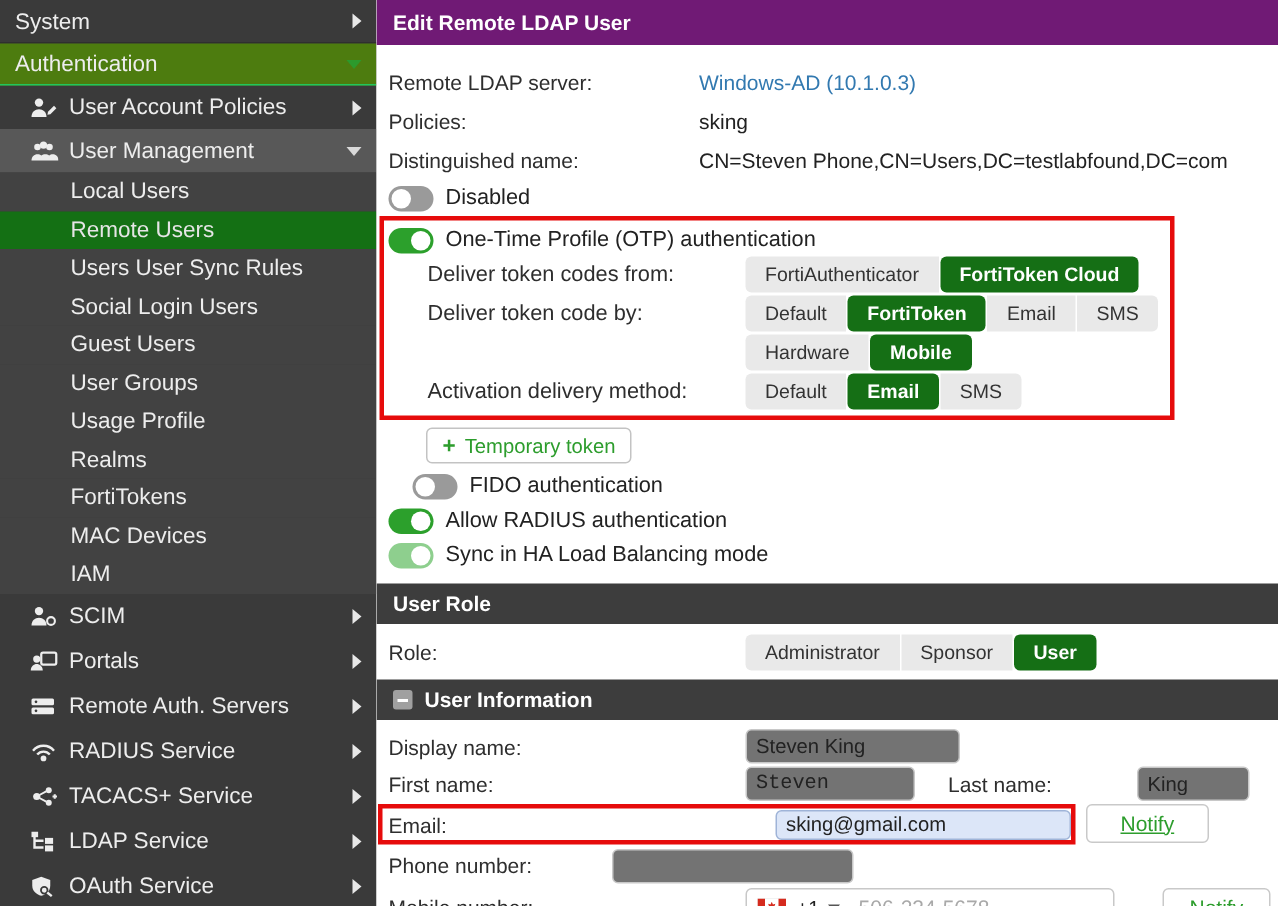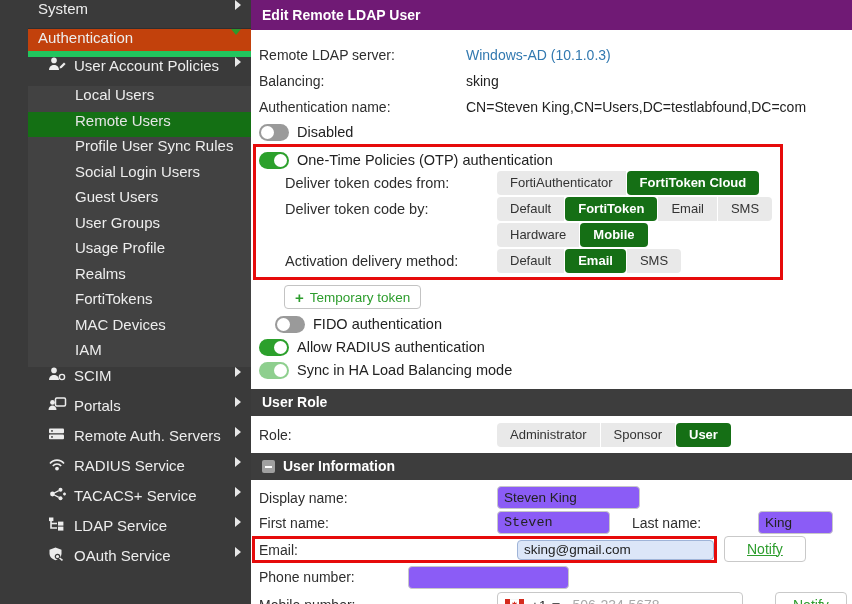--- a/index.html
+++ b/index.html
@@ -2,24 +2,24 @@
 <html><head>
 <meta charset="utf-8">
 <style>
   * { box-sizing: border-box; margin: 0; padding: 0; }
   html,body { width:852px; height:604px; }
   body { font-family:"Liberation Sans", sans-serif; background:#fff; overflow:hidden; }
   .app { display:flex; width:852px; height:604px; }
 
   
   .sidebar { width:251px; flex:none; background:#3a3a3a; color:#ededed; font-size:15px; overflow:hidden; }
-  .srow { display:flex; cursor:pointer;margin-left:28px; }
+  .srow { display:flex; align-items:center; cursor:pointer; }
   .srow .grow { flex:1 1 auto; }
   .s-top { height:29px; padding:0 10px 0 10px; border-bottom:1px solid #2f2f2f; }
-  .s-auth { height:28px; padding:0 10px; background:#c2410c; border-bottom:6px solid #22c55e; }
+  .s-auth { height:28px; padding:0 10px; background:#4d7c0f; border-bottom:1px solid #22c55e; }
   .s-l1 { height:29px; padding:0 10px 0 20px; }
   .s-l1.hl { background:#585858; }
   .s-sub { height:25.5px; padding-left:47px; background:#424242; }
   .s-sub.sel { background:#147014; color:#e5e5e5; }
   .s-svc { height:30px; padding:0 10px 0 20px; }
   .sicon { width:19px; height:14px; margin-right:7px; flex:none; display:flex; align-items:center; }
   .sicon svg { display:block; }
   .arr-r { width:0; height:0; border-top:5px solid transparent; border-bottom:5px solid transparent; border-left:6px solid #e8e8e8; margin-left:auto; flex:none; }
   .arr-d { width:0; height:0; border-left:5px solid transparent; border-right:5px solid transparent; border-top:6px solid #d9d9d9; margin-left:auto; flex:none; }
   .arr-d.green { border-top-color:#2c9a2c; }
@@ -56,21 +56,21 @@
   .otp-head { height:22px; display:flex; align-items:center; padding-left:3px; font-size:14.5px; }
   .otp-head .tlbl { margin-left:8px; }
   .otp-row { display:flex; align-items:center; height:24px; margin-bottom:2px; font-size:14.5px; }
   .otp-lbl { margin-left:29px; width:212px; flex:none; color:#2e2e2e; }
 
   
   .tmpbtn { display:inline-flex; align-items:center; height:24px; margin:5px 0 0 33px; padding:0 10px; border:1px solid #c3c3c3; border-radius:4px; background:#fff; color:#2d9d2d; font-size:13.5px; cursor:pointer; }
   .tmpbtn .plus { font-weight:bold; font-size:15px; margin-right:6px; color:#2d9d2d; }
 
   
-  .inp { height:23px; border:1px solid #c8c8c8; border-radius:4px; font-size:13.5px; padding:0 6px; color:#222; font-family:"Liberation Sans",sans-serif; background:#8b5cf6; }
+  .inp { height:23px; border:1px solid #c8c8c8; border-radius:4px; font-size:13.5px; padding:0 6px; color:#222; font-family:"Liberation Sans",sans-serif; background:#737373; }
   .inp::placeholder { color:#a9a9a9; }
   .inp.focusblue { background:#dce6f8; border-color:#9fb4d8; }
   .notify { height:26px; border:1px solid #c9c9c9; border-radius:4px; background:#fff; color:#2d9d2d; font-size:14px; padding:0 22px; cursor:pointer; font-family:"Liberation Sans",sans-serif;text-decoration:underline; }
   .minusbox { width:13px; height:13px; border-radius:2px; background:#a0a0a0; margin-right:8px; position:relative; cursor:pointer; flex:none; }
   .minusbox::after { content:""; position:absolute; left:3px; top:5.5px; width:7px; height:2px; background:#fff; }
   .email-redbox { display:flex; align-items:center; border:3px solid #e60b0b; margin-left:1px; margin-top:2px; width:465px; height:27px;gap:20px; }
   .phonegrp { display:flex; align-items:center; height:26px; width:246px; border:1px solid #c8c8c8; border-radius:4px; flex:none; }
   .caret { width:0; height:0; border-left:4px solid transparent; border-right:4px solid transparent; border-top:5px solid #555; margin-left:6px; flex:none; }
   .ph-text { color:#a9a9a9; font-size:14px; margin-left:12px; }
   .flag { margin-left:7px; flex:none; display:flex; }
@@ -93,29 +93,41 @@
       <span class="sicon">
         <svg width="19" height="14" viewBox="0 0 19 14">
             <circle cx="6" cy="3.4" r="2.8" fill="#ededed"></circle>
             <path d="M1 13c0-3.2 2.3-5.1 5-5.1s5 1.9 5 5.1z" fill="#ededed"></path>
             <path d="M12 9.5l4-4 1.6 1.6-4 4-2 .4z" fill="#ededed"></path>
           </svg>
       </span>
       <span class="grow">User Account Policies</span>
       <span class="arr-r"></span>
     </div>
+    <div class="srow s-l1 hl">
+      <span class="sicon">
+        <svg width="19" height="14" viewBox="0 0 19 14">
+            <circle cx="5" cy="4" r="2.2" fill="#ededed"></circle>
+            <circle cx="13" cy="4" r="2.2" fill="#ededed"></circle>
+            <circle cx="9" cy="2.8" r="2.4" fill="#ededed"></circle>
+            <path d="M1 13c0-2.6 1.8-4.2 4-4.2 1 0 1.9.3 2.6.9.7-.6 1.6-.9 2.6-.9s1.9.3 2.6.9c.7-.6 1.4-.9 2.4-.9 2.2 0 3.8 1.6 3.8 4.2z" fill="#ededed"></path>
+          </svg>
+      </span>
+      <span class="grow">User Management</span>
+      <span class="arr-d"></span>
+    </div>
 
     <div class="srow s-sub">
         <span>Local Users</span>
       </div>
     <div class="srow s-sub sel">
         <span>Remote Users</span>
       </div>
     <div class="srow s-sub">
-        <span>Profile User Sync Rules</span>
+        <span>Users User Sync Rules</span>
       </div>
     <div class="srow s-sub">
         <span>Social Login Users</span>
       </div>
     <div class="srow s-sub">
         <span>Guest Users</span>
       </div>
     <div class="srow s-sub">
         <span>User Groups</span>
       </div>
@@ -221,41 +233,41 @@
 
   <div class="main">
 
     <div class="bar">Edit Remote LDAP User</div>
 
     <div class="frow" style="margin-top:12px; height:26px;">
       <span class="lbl w-top">Remote LDAP server:</span>
       <a class="link">Windows-AD (10.1.0.3)</a>
     </div>
     <div class="frow" style="height:26px;">
-      <span class="lbl w-top">Balancing:</span>
+      <span class="lbl w-top">Policies:</span>
       <span class="val">sking</span>
     </div>
     <div class="frow" style="height:26px;">
-      <span class="lbl w-top">Authentication name:</span>
-      <span class="val">CN=Steven King,CN=Users,DC=testlabfound,DC=com</span>
+      <span class="lbl w-top">Distinguished name:</span>
+      <span class="val">CN=Steven Phone,CN=Users,DC=testlabfound,DC=com</span>
     </div>
 
     <div class="trow">
       <span class="toggle">
           <span class="knob"></span>
         </span>
       <span class="tlbl">Disabled</span>
     </div>
 
     <div class="redbox">
       <div class="otp-head">
         <span class="toggle on">
             <span class="knob"></span>
           </span>
-        <span class="tlbl">One-Time Policies (OTP) authentication</span>
+        <span class="tlbl">One-Time Profile (OTP) authentication</span>
       </div>
       <div class="otp-row">
         <span class="otp-lbl">Deliver token codes from:</span>
         <span class="seg">
           <span class="opt">FortiAuthenticator</span>
           <span class="opt sel">FortiToken Cloud</span>
         </span>
       </div>
       <div class="otp-row">
         <span class="otp-lbl">Deliver token code by:</span>

